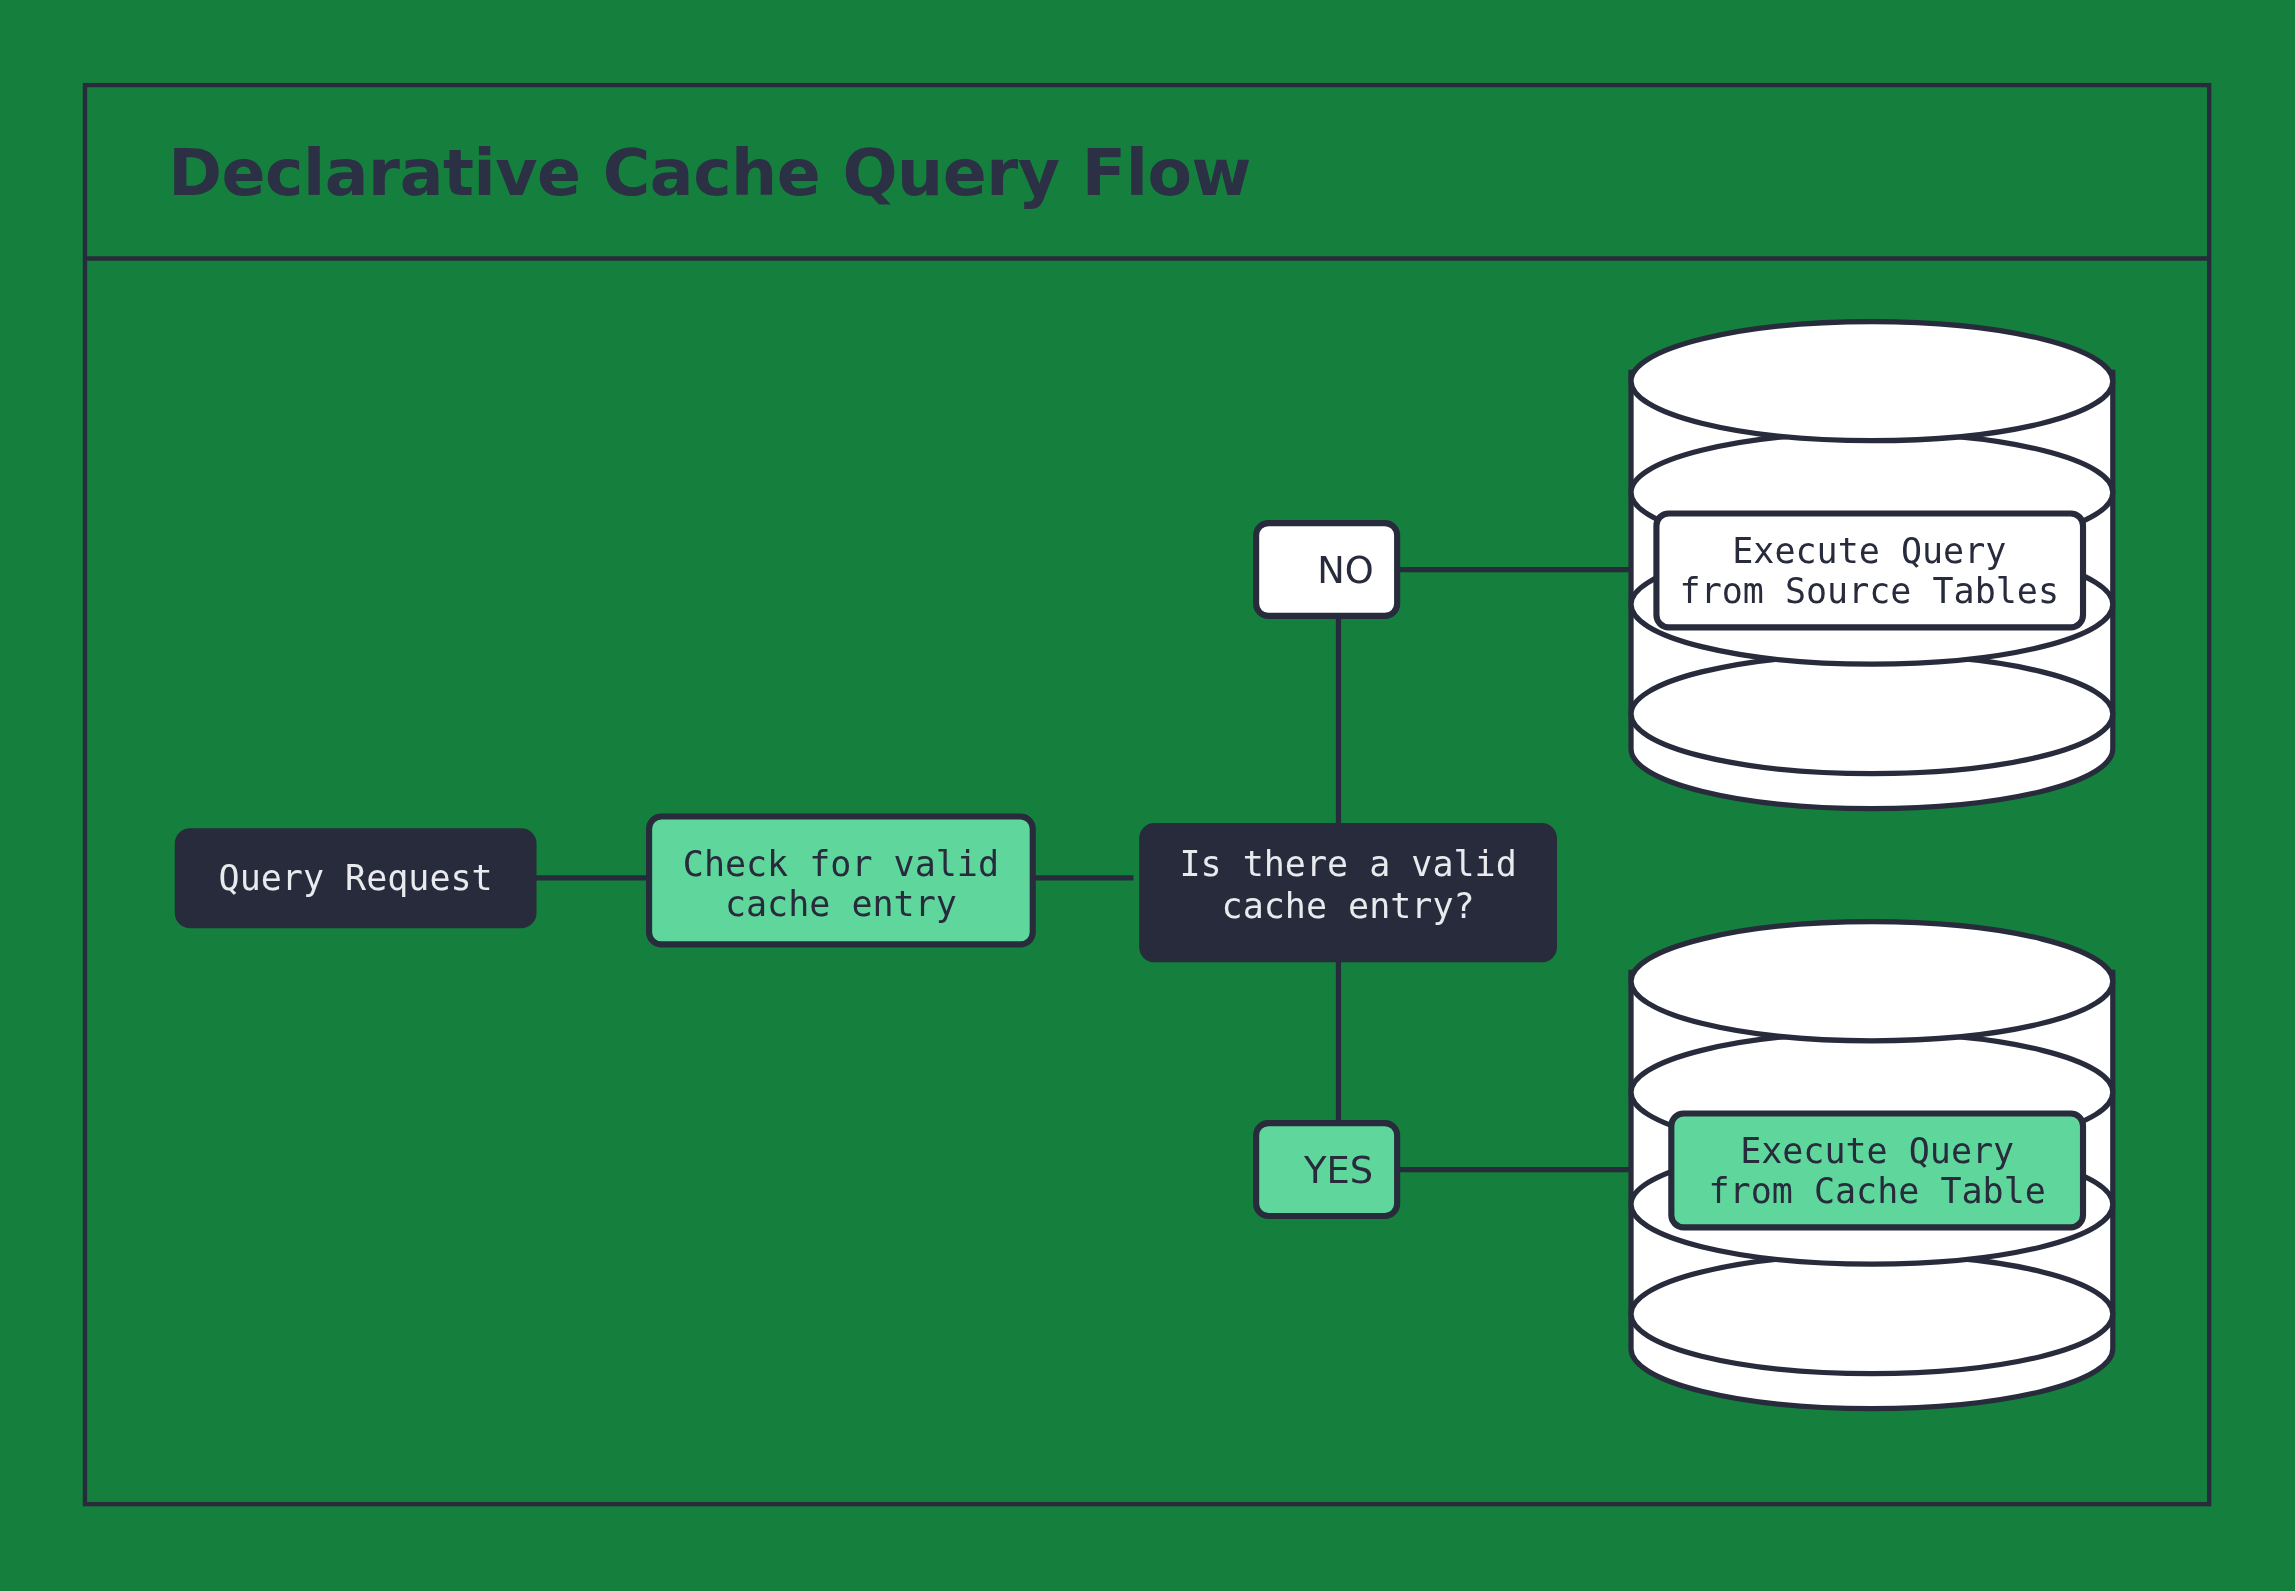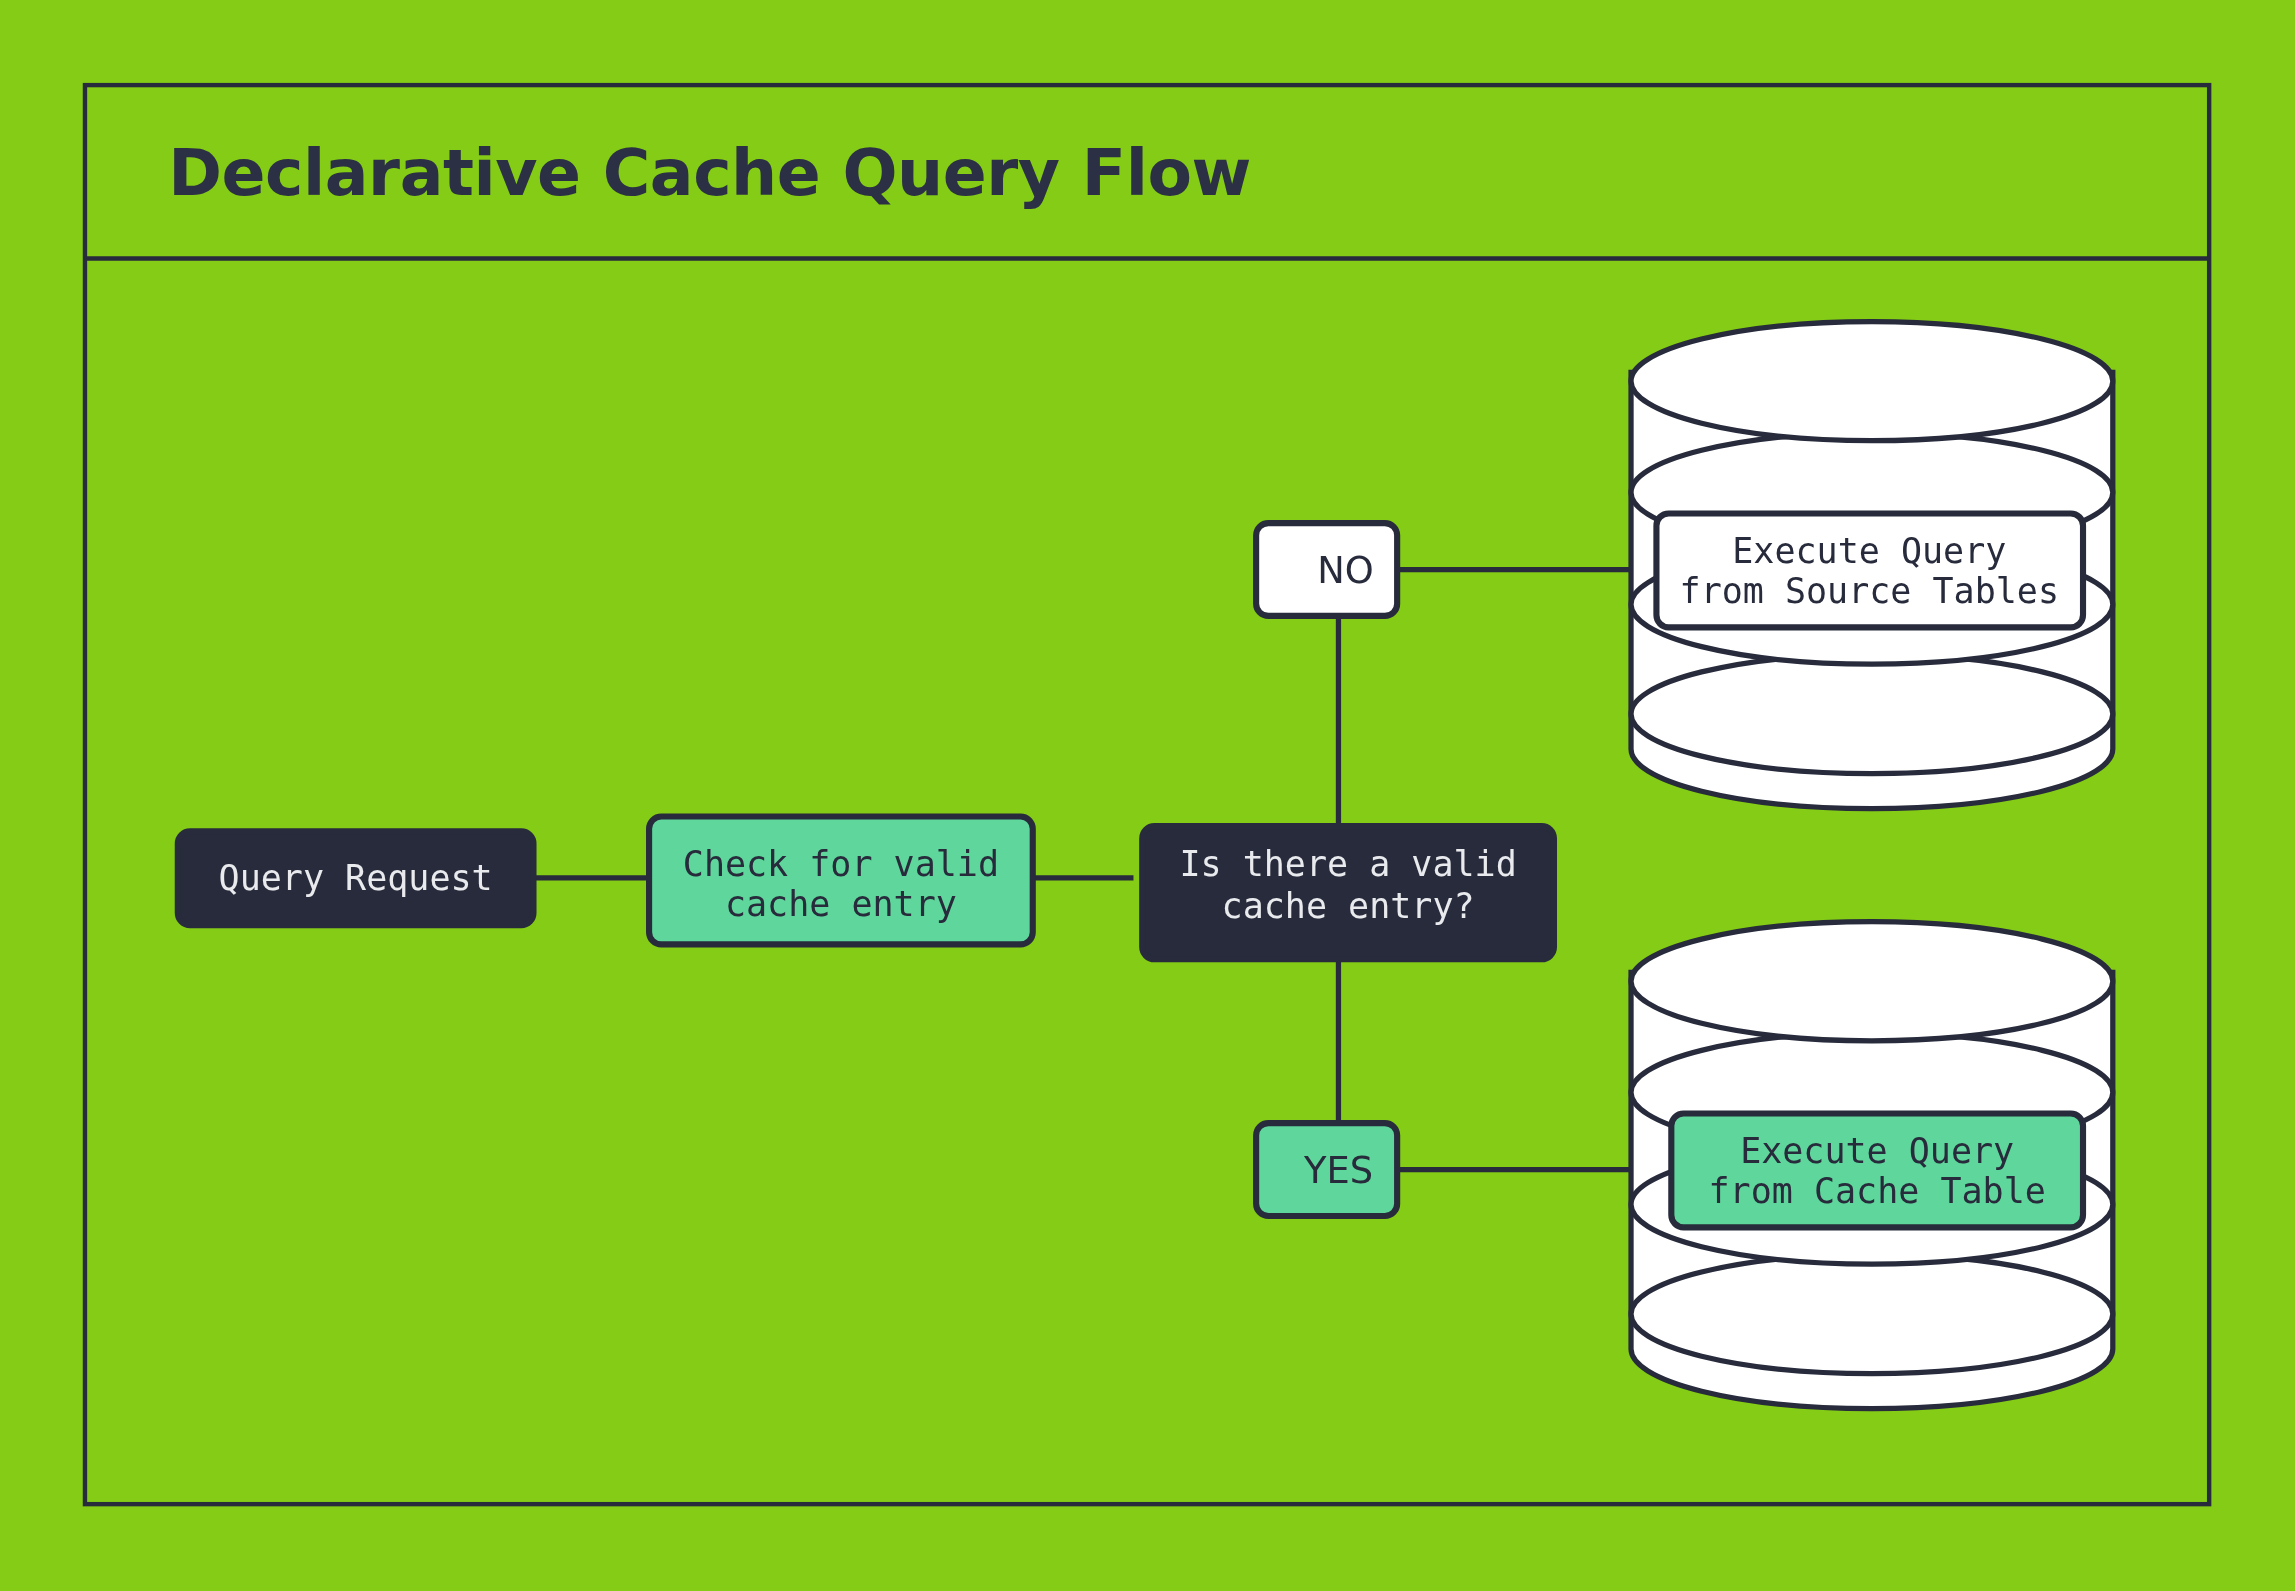--- a/index.html
+++ b/index.html
@@ -10,21 +10,21 @@
   body {
     width: 2295px;
     height: 1591px;
     font-family: "Liberation Sans", sans-serif;
     overflow: hidden;
   }
   #diagram-root {
     position: relative;
     width: 2295px;
     height: 1591px;
-    background: #84cc16;
+    background: #15803d;
   }
   svg#flow-svg {
     display: block;
     width: 2295px;
     height: 1591px;
   }
   .frame-rect {
     fill: none;
     stroke: #272b3b;
     stroke-width: 5;

